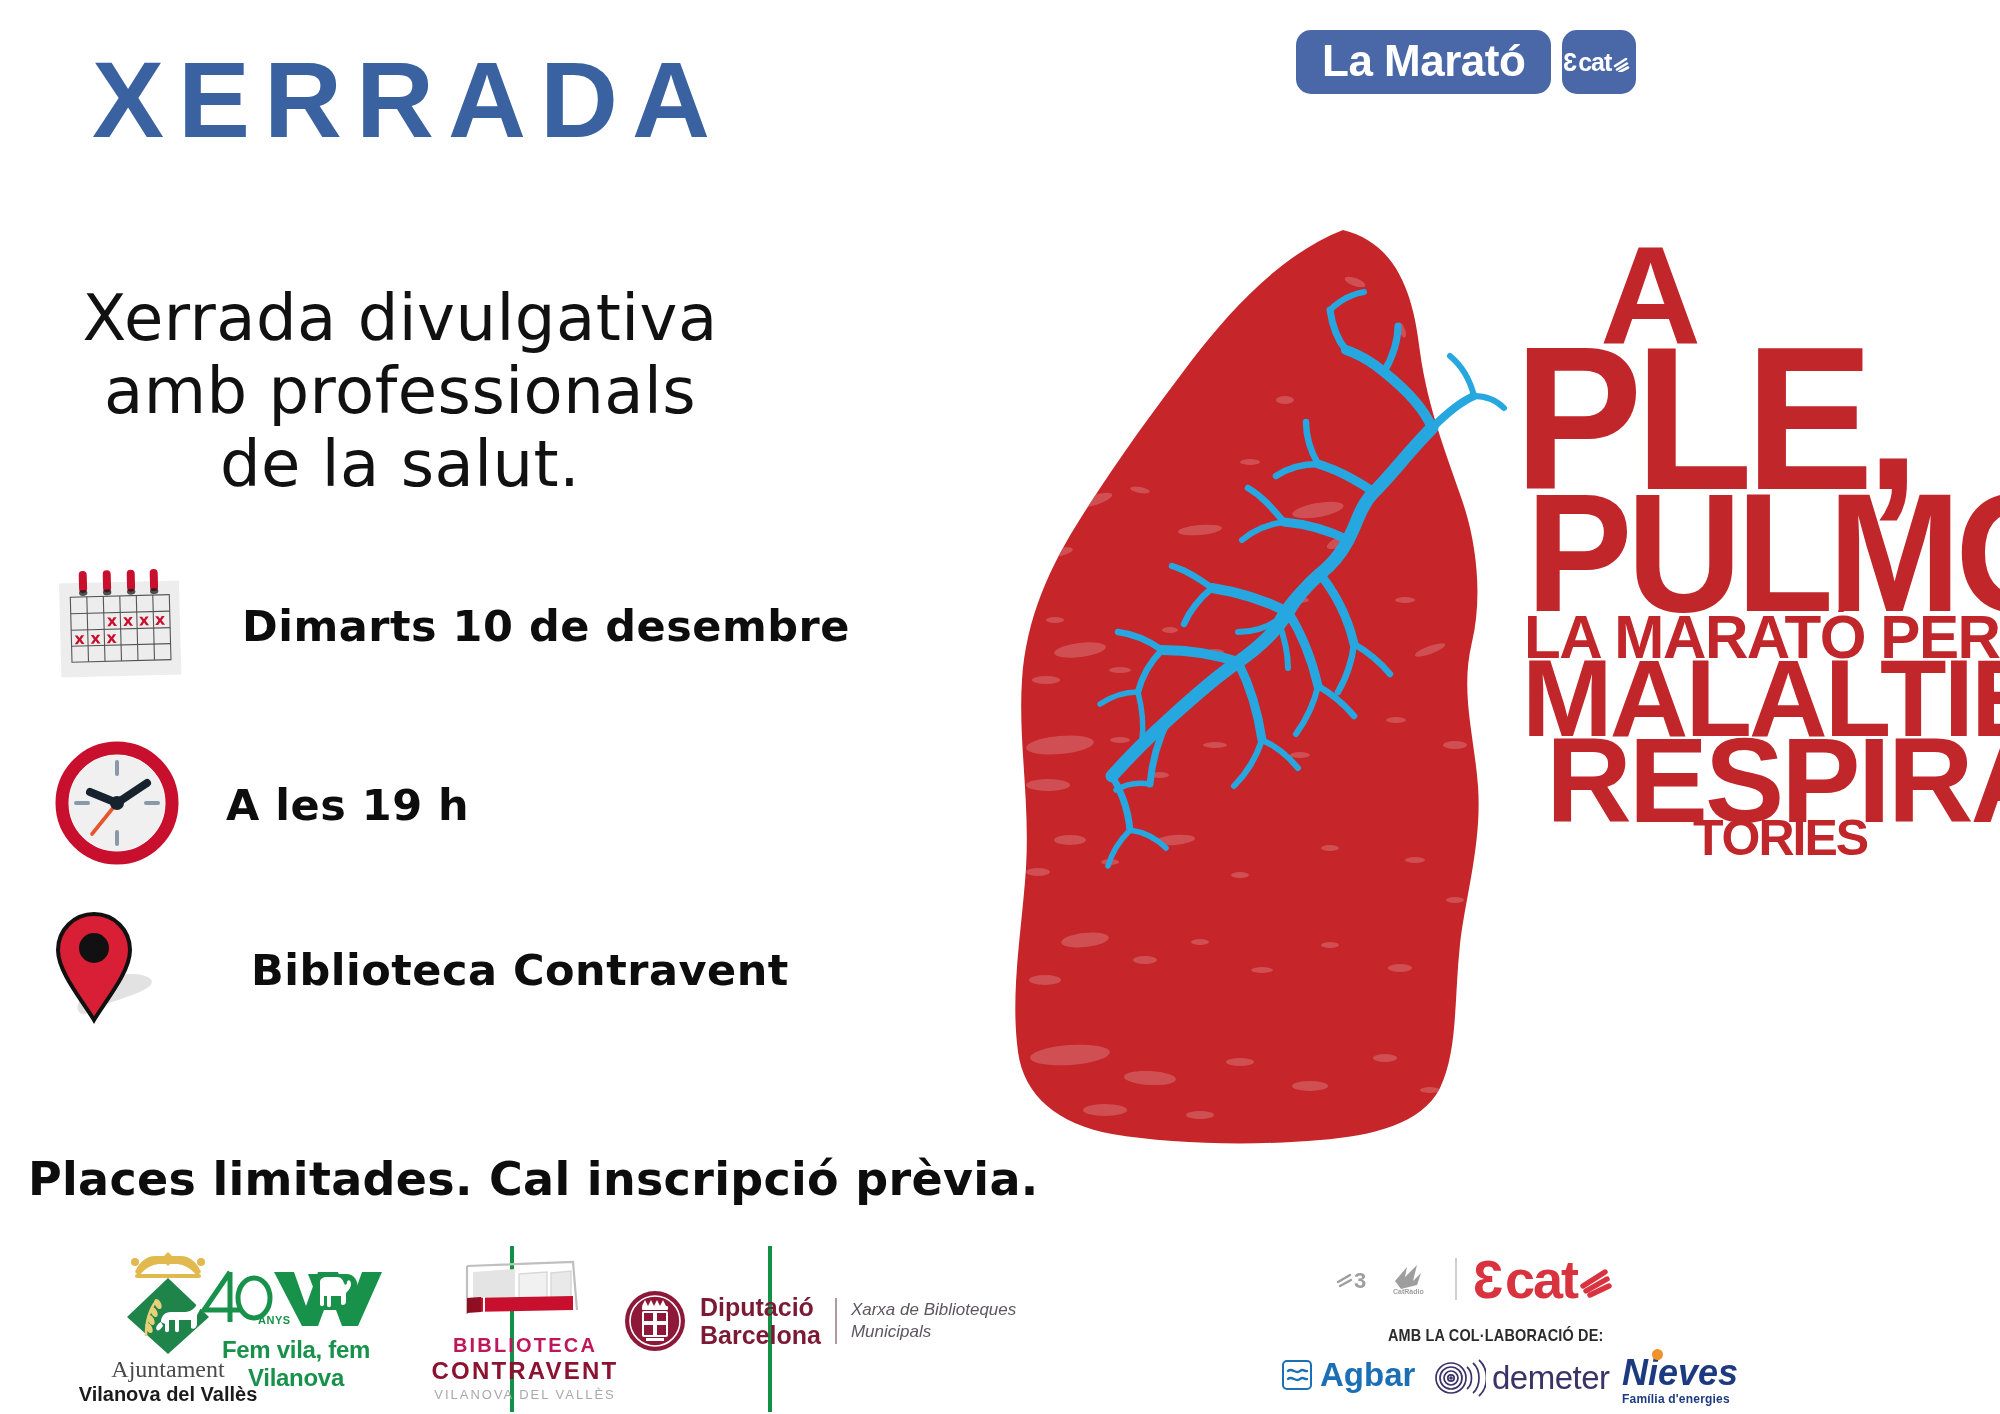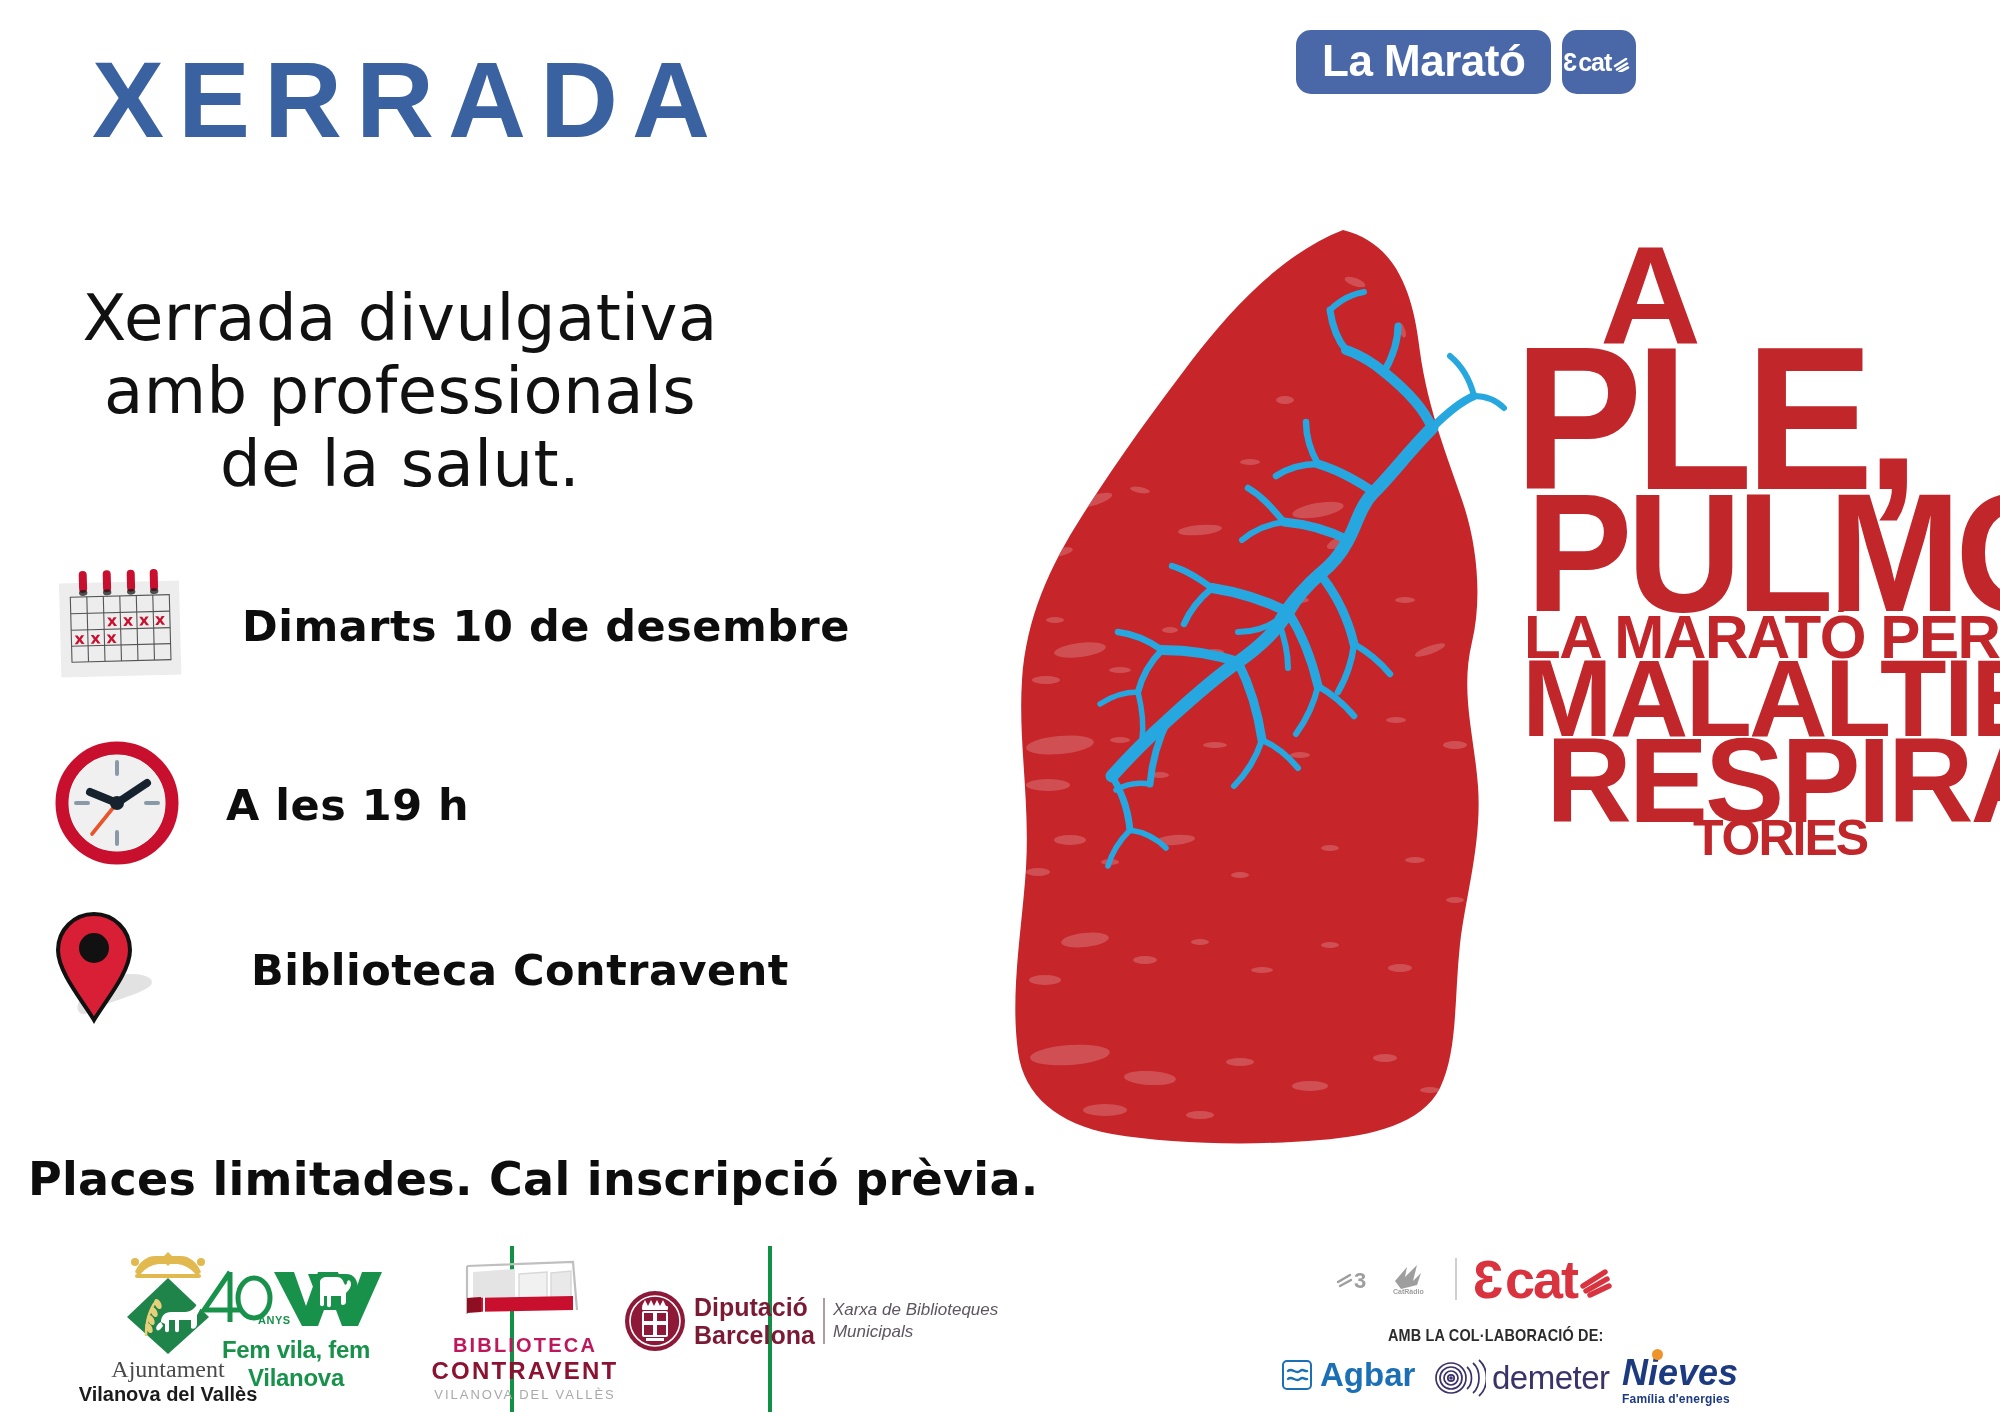--- a/index.html
+++ b/index.html
@@ -119,21 +119,21 @@
     letter-spacing:-0.3px;
   }
 
   
   #logo-biblio{ position:absolute; left:430px; top:1258px; width:190px; text-align:center; }
   #logo-biblio .b1{ font-size:20px; font-weight:bold; color:#be185d; letter-spacing:2.2px; font-family:"Liberation Sans",sans-serif;}
   #logo-biblio .b2{ font-size:24px; font-weight:bold; color:#8B1230; letter-spacing:2.2px; font-family:"Liberation Sans",sans-serif;}
   #logo-biblio .b3{ font-size:13px; color:#a9a9a9; letter-spacing:2px; font-family:"Liberation Sans",sans-serif; margin-top:2px;}
 
   
-  #logo-dipu{ position:absolute; left:624px; top:1290px; display:flex; align-items:center; gap:8px; }
+  #logo-dipu{ position:absolute; left:624px; top:1290px; display:flex; align-items:center; gap:14px; }
   #logo-dipu .words{ font-size:25px; font-weight:bold; color:#7B1A34; line-height:1.12; font-family:"Liberation Sans",sans-serif;}
   #logo-dipu .divline{ width:2px; height:46px; background:#b09aa3; }
   #logo-dipu .xarxa{ font-size:17px; color:#5d5560; font-style:italic; line-height:1.3; font-family:"Liberation Sans",sans-serif;}
 
   
   #logo-3cat-red{ position:absolute; left:1336px; top:1252px; display:flex; align-items:center; gap:10px; }
   #tv3mark{ display:flex; align-items:center; gap:9px; }
   #logo-3cat-red .bar{ width:2px; height:42px; background:#cfcfcf; margin:0 6px;}
   #logo-3cat-red .big{ display:flex; align-items:center; gap:2px; }
   #logo-3cat-red .big .three{ font-size:54px; font-weight:bold; color:#D8333F; transform:scaleX(-1); display:inline-block; line-height:1;}

